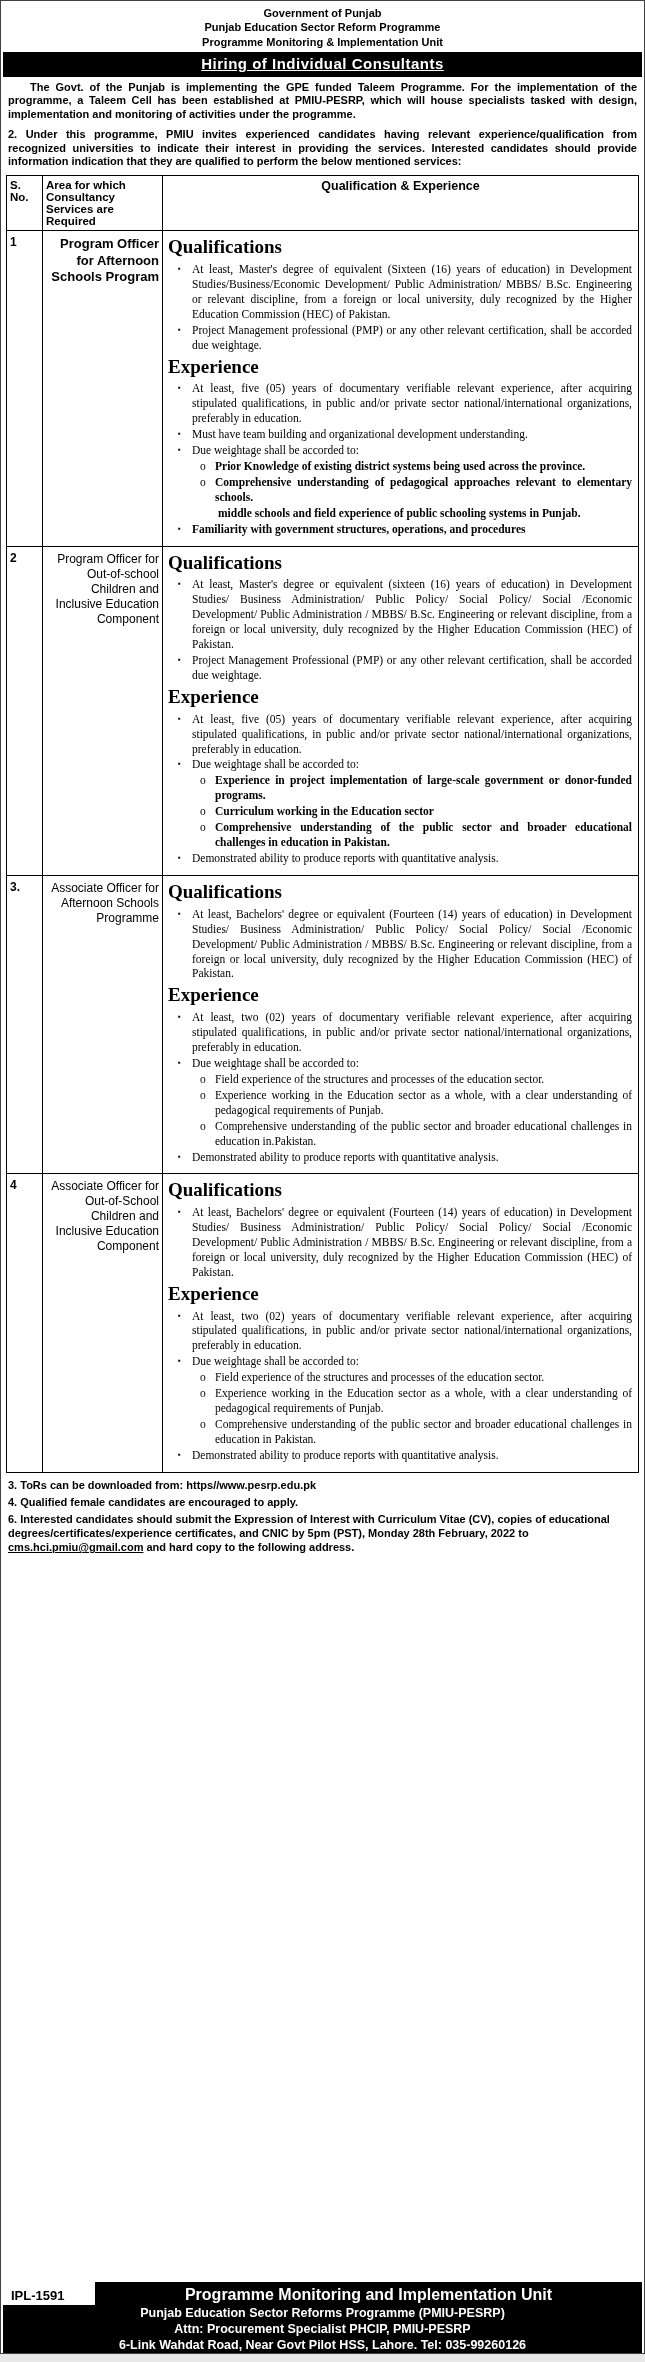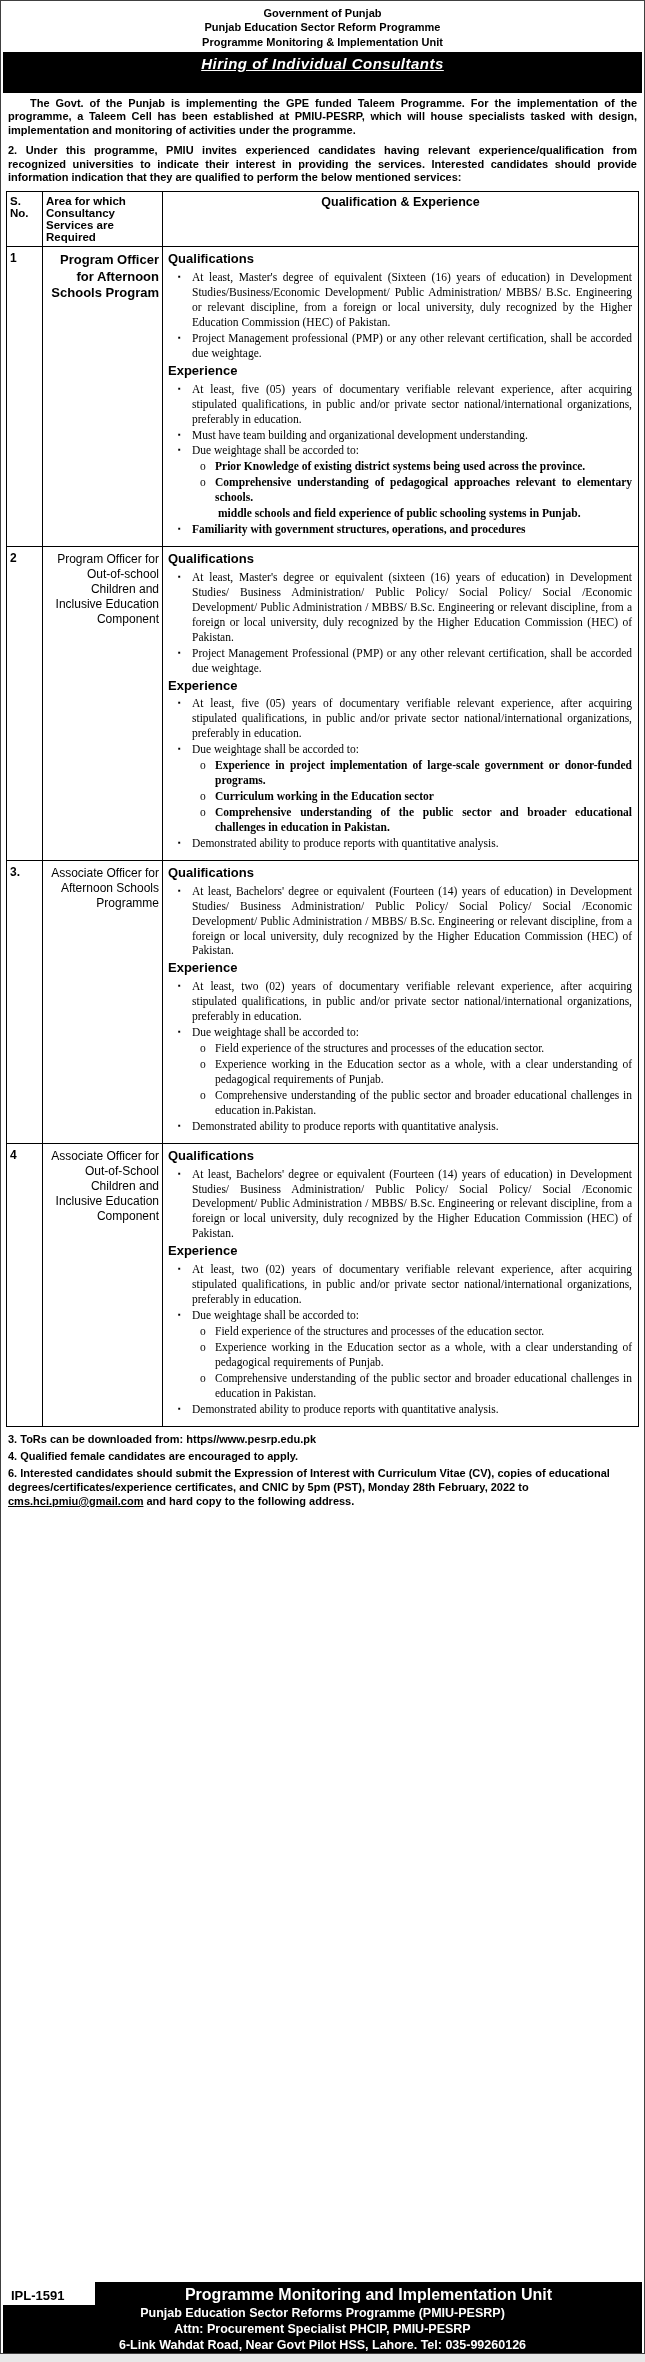--- a/index.html
+++ b/index.html
@@ -7,37 +7,37 @@
   body { font-family:"Liberation Sans",sans-serif; color:#000; }
   .page {
     width:645px; min-height:2354px; margin:0 auto; background:#fff;
     border:1px solid #404040; padding:2px 2px 0 2px;
     display:flex; flex-direction:column;
   }
   
   .hdr { text-align:center; padding:3px 0 2px 0; }
   .hdr-line { font-weight:bold; font-size:11px; line-height:1.3; font-family:"Liberation Sans",sans-serif; }
   
-  .banner { background:#000; color:#fff; text-align:center; padding:3px 0 20px 0; margin:1px 0 4px 0;font-style:italic; }
+  .banner { background:#000; color:#fff; text-align:center; padding:3px 0 4px 0; margin:1px 0 4px 0; }
   .banner-text { font-weight:bold; font-size:15px; text-decoration:underline; letter-spacing:0.5px; }
   
   .intro { font-weight:bold; font-size:11px; line-height:1.22; text-align:justify; margin:0 5px 7px 5px; }
   .intro.first { text-indent:22px; }
   
   .tbl { border-collapse:collapse; margin:0 3px; width:calc(100% - 6px); table-layout:fixed; }
   .tbl col.c1 { width:36px; }
   .tbl col.c2 { width:120px; }
   .tbl th, .tbl td { border:1px solid #000; vertical-align:top; }
   .tbl th { font-weight:bold; font-size:11.5px; padding:3px; text-align:left; }
   .tbl th.th-qe { text-align:center; font-size:12.5px; }
   td.sno { font-size:12px; font-weight:bold; padding:4px 3px; }
   td.area { font-size:12px; padding:5px 3px; line-height:1.25; font-family:"Liberation Sans",sans-serif;text-align:right; }
   td.area.area-bold { font-weight:bold; font-size:13px; }
   td.qe { font-family:"Liberation Serif",serif; font-size:11.5px; line-height:1.3; padding:2px 6px 8px 3px; }
-  .qe-heading { font-weight:bold; font-size:13px; margin:2px 0 2px 2px; font-family:Liberation Sans, sans-serif; }
+  .qe-heading { font-weight:bold; font-size:19px; margin:2px 0 2px 2px; font-family:Liberation Serif, serif; }
   .item { display:flex; margin:1px 0; }
   .item.bullet { padding-left:12px; }
   .item.sub { padding-left:34px; }
   .item.plain { padding-left:52px; }
   .item .marker { flex:0 0 14px; }
   .item.bullet .marker { font-size:8px; padding-top:2px; }
   .item.sub .marker { flex-basis:15px; font-family:"Liberation Serif",serif; }
   .item .txt { flex:1; text-align:justify; }
   .txt.bold { font-weight:bold; }
   

